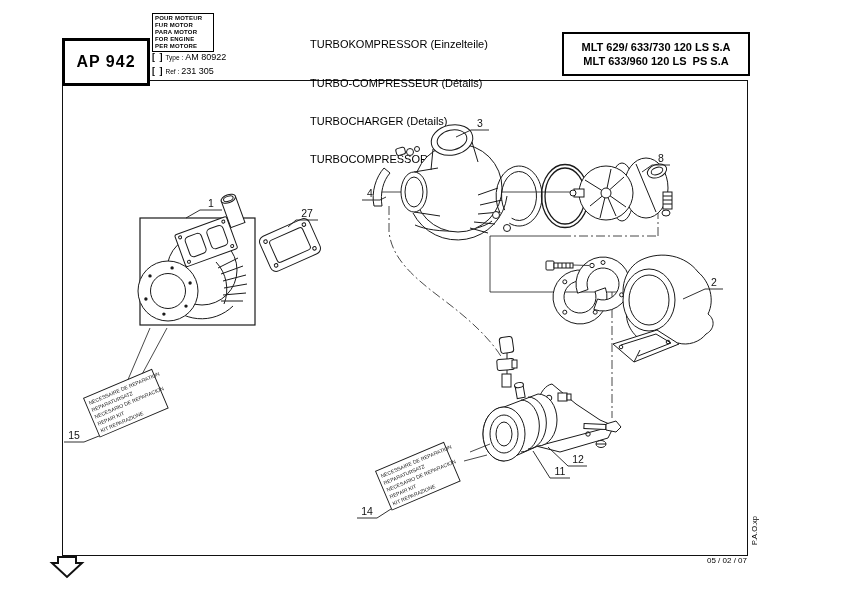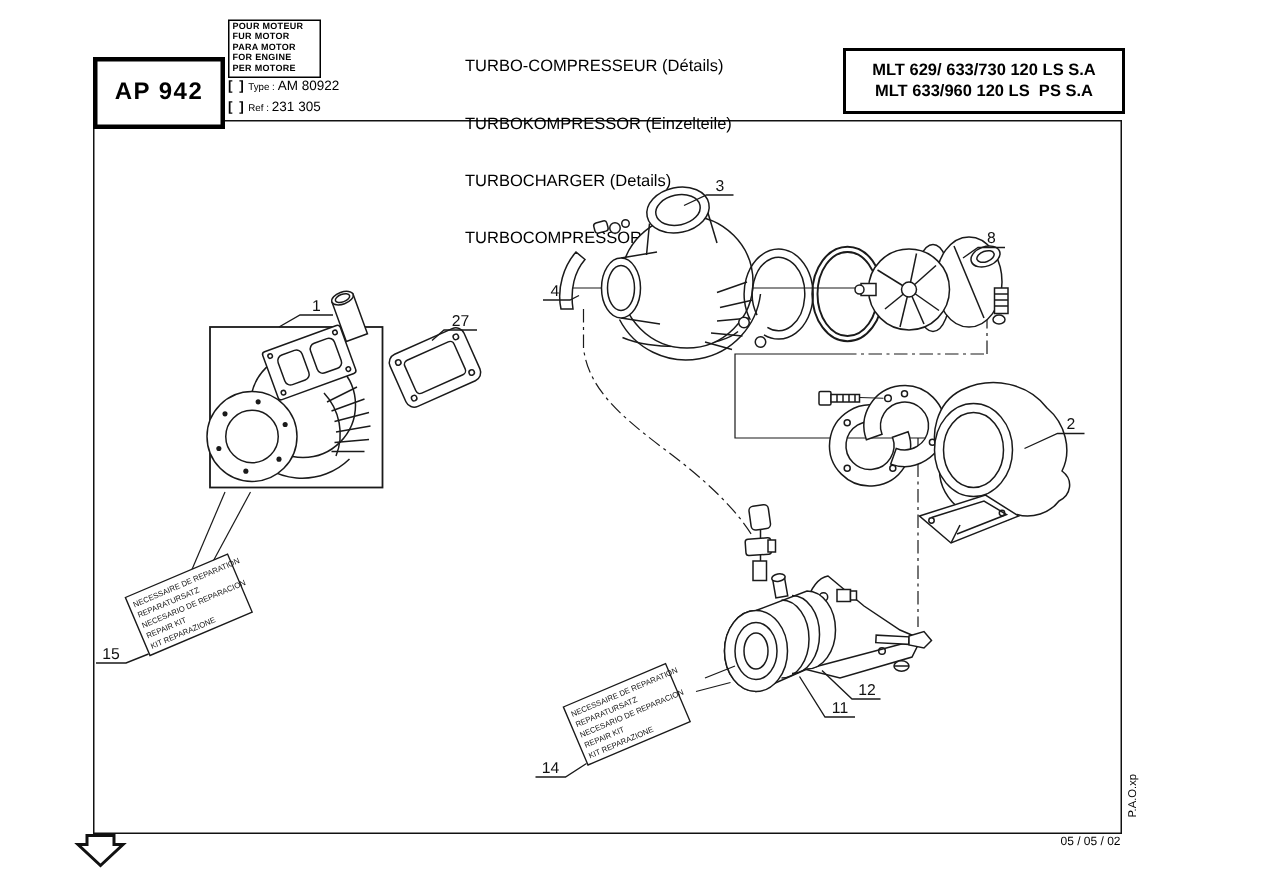--- a/index.html
+++ b/index.html
@@ -49,32 +49,32 @@
   <span class="lbl">Type :</span>
   <span class="val">AM 80922</span>
 </div>
 <div class="abs opt-row" style="top:66px;">
   <span class="bracket">[ ]</span>
   <span class="lbl">Ref :</span>
   <span class="val">231 305</span>
 </div>
 
 <div class="abs titles">
+  <div>TURBOKOMPRESSOR (Einzelteile)</div>
   <div>TURBO-COMPRESSEUR (Détails)</div>
-  <div>TURBOKOMPRESSOR (Einzelteile)</div>
   <div>TURBOCHARGER (Details)</div>
   <div>TURBOCOMPRESSORE (Dettaglio)</div>
 </div>
 
 <div class="abs mlt-box">
   <div>MLT 629/ 633/730 120 LS S.A</div>
   <div>MLT 633/960 120 LS  PS S.A</div>
 </div>
 
-<div class="abs date">05 / 05 / 02</div>
+<div class="abs date">05 / 02 / 07</div>
 <div class="abs credit">P.A.O.xp</div>
 
 <svg class="abs" style="left:48px;top:554px;" width="40" height="28" viewBox="0 0 40 28">
   <path d="M10,3 H28 V9 H34 L19,23 L4,9 H10 Z" fill="#fff" stroke="#111" stroke-width="2"></path>
 </svg>
 
 <svg width="842" height="595" viewBox="0 0 842 595">
   <g stroke="#1a1a1a" fill="none" stroke-width="1">
 
     <g stroke-width="0.8">

